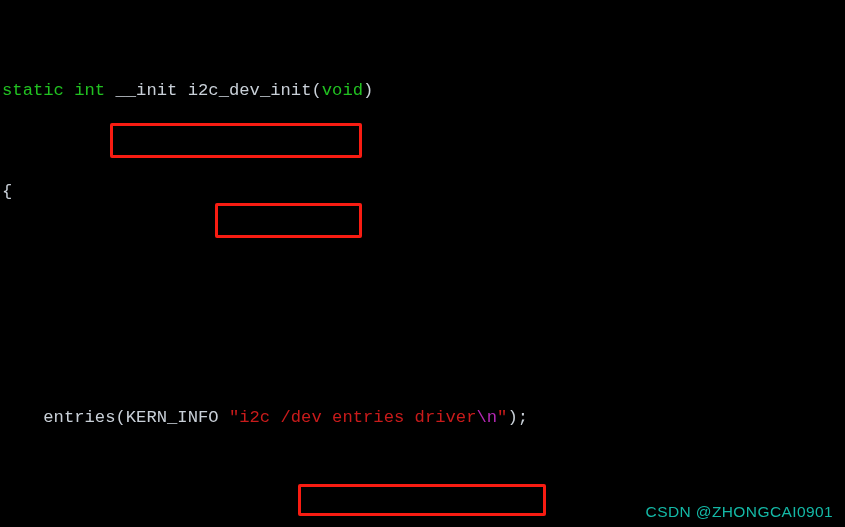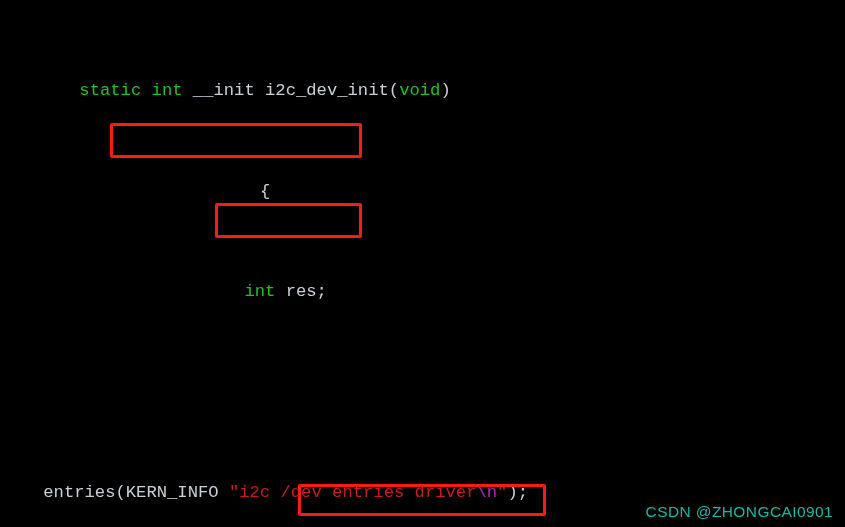--- a/index.html
+++ b/index.html
@@ -12,21 +12,20 @@
     height: 527px;
     overflow: hidden;
     font-family: "Liberation Mono", "DejaVu Sans Mono", monospace;
   }
 
   #editor {
     position: relative;
     width: 845px;
     height: 527px;
     background: #000000;
-    text-align: center;
   }
 
   #code {
     position: absolute;
     left: 0;
     top: 0;
     padding: 3px 0 0 2px;
     font-family: "Liberation Mono", "DejaVu Sans Mono", monospace;
     font-size: 17.2px;
     line-height: 25.1px;
@@ -69,21 +68,20 @@
 <body>
 
 <div id="editor">
 
   <div id="code">
 
     <span class="ln"><span class="t-kw">static</span><span class="t-plain"> </span><span class="t-kw">int</span><span class="t-plain"> __init i2c_dev_init(</span><span class="t-kw">void</span><span class="t-plain">)</span></span>
 
     <span class="ln"><span class="t-plain">{</span></span>
 
-    <span class="ln"><span class="t-plain">    </span><span class="t-kw">int</span><span class="t-plain"> res;</span></span>
 
     <span class="ln"> </span>
 
     <span class="ln"><span class="t-plain">    entries(KERN_INFO </span><span class="t-str">"i2c /dev entries driver</span><span class="t-esc">\n</span><span class="t-str">"</span><span class="t-plain">);</span></span>
 
     
 
     
 
     

